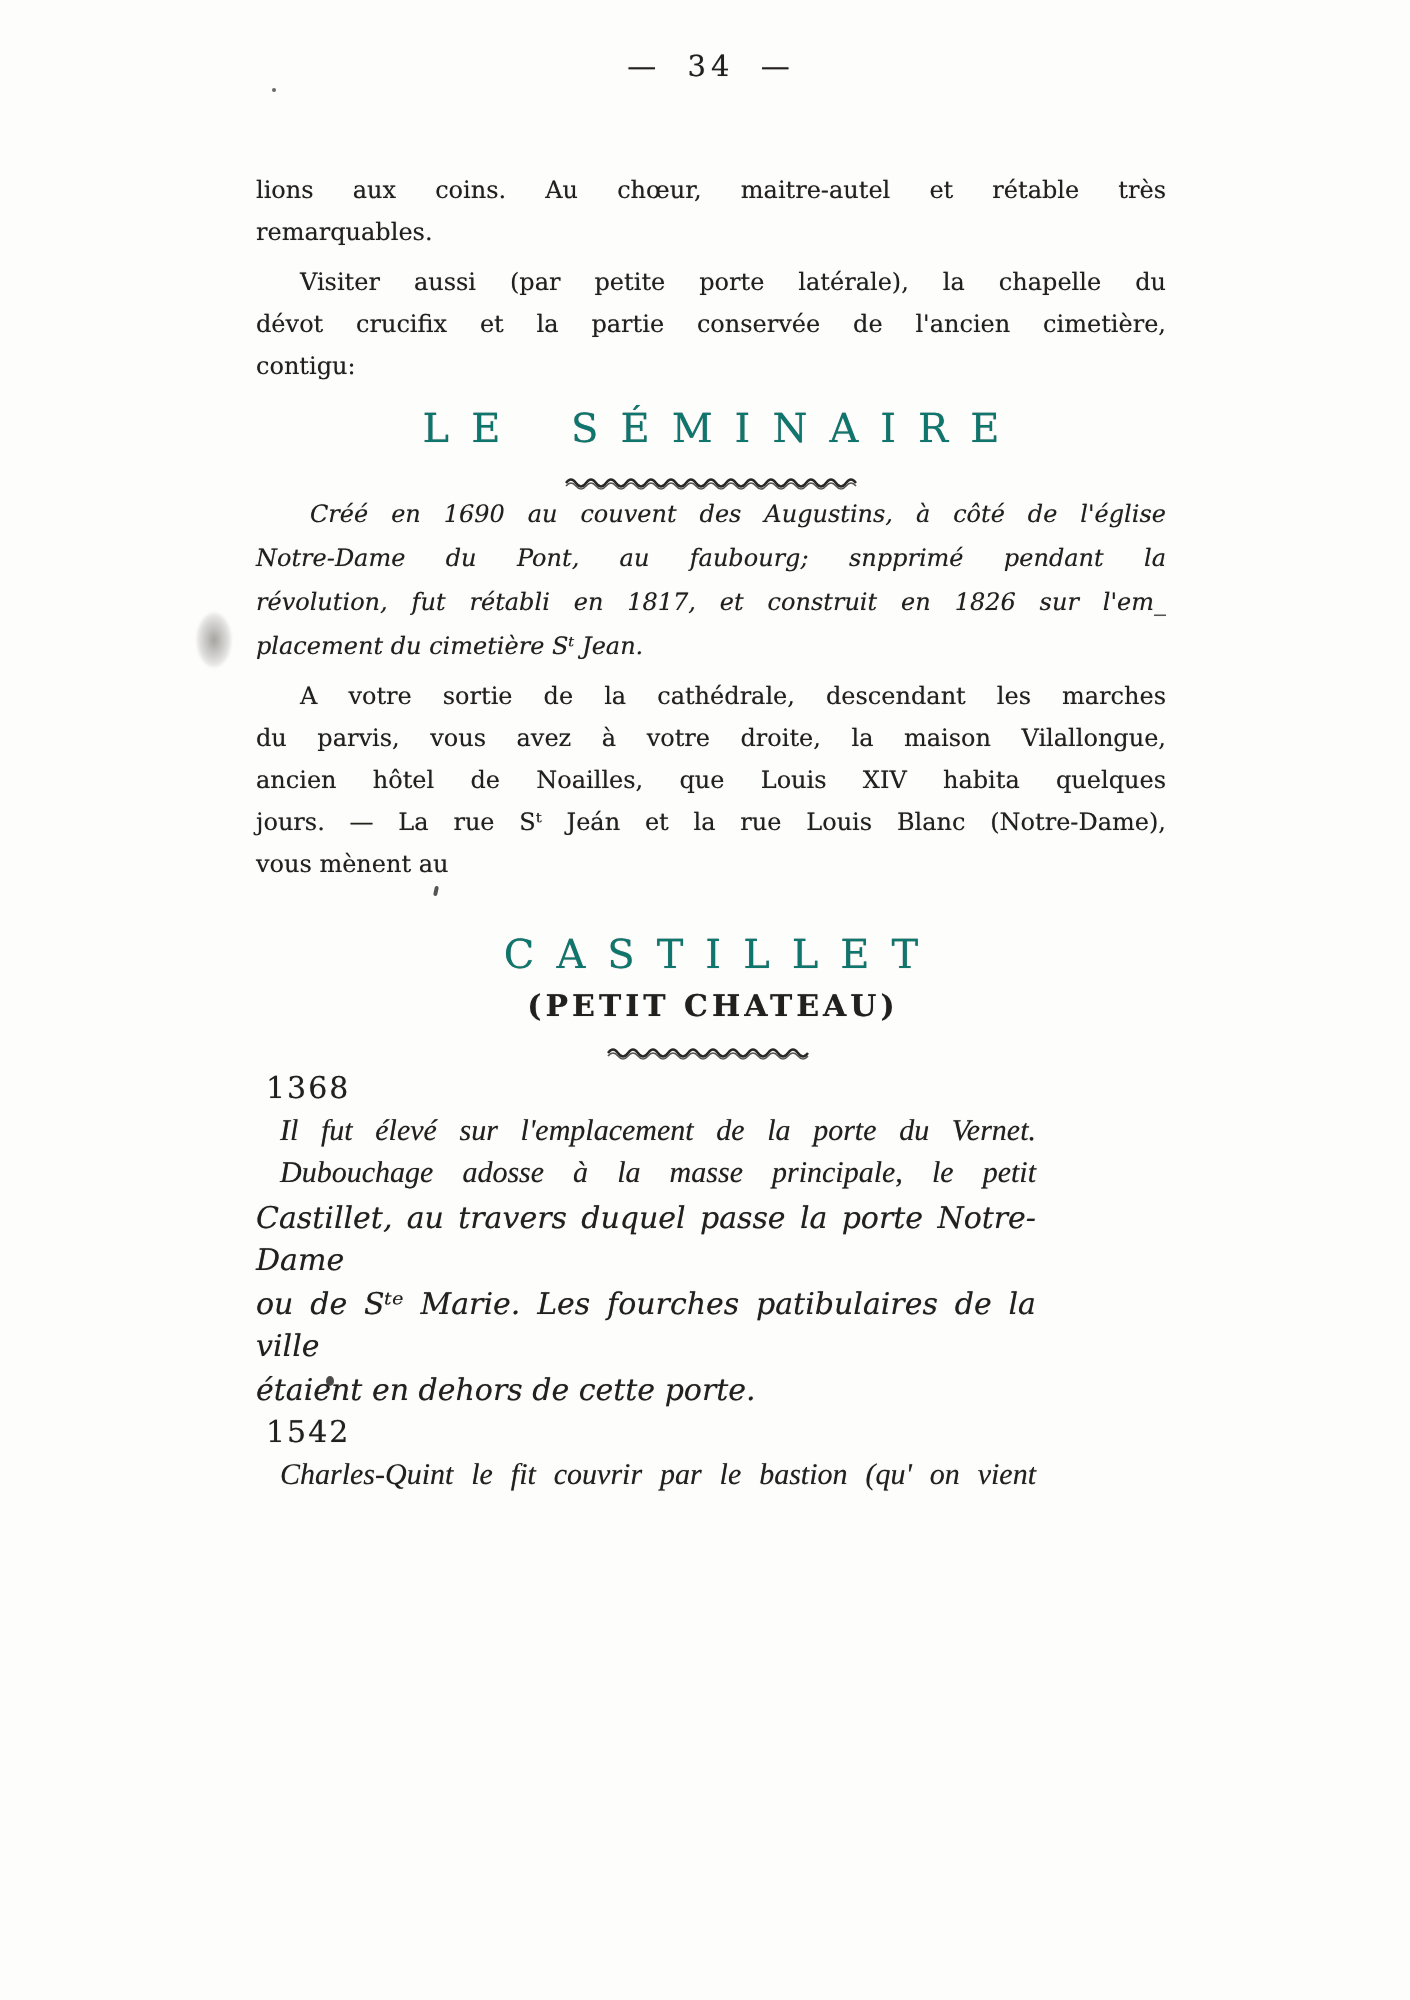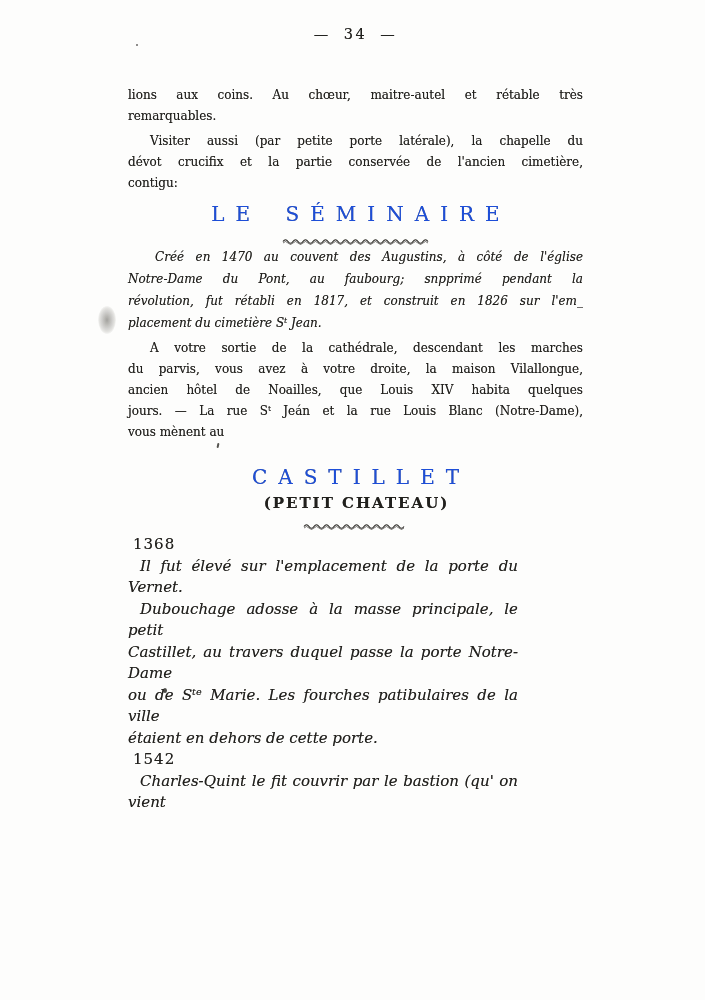--- a/index.html
+++ b/index.html
@@ -24,37 +24,37 @@
     word-spacing:6px;
   }
   .para{font-size:12px;line-height:21px;}
   .para .ln{text-align:justify;}
   .para .jl{text-align-last:justify;}
   .ind1{text-indent:22px;}
   .ind2{text-indent:27px;}
   .ital{font-style:italic;line-height:22px;}
   .h-major{
     text-align:center;font-size:20px;letter-spacing:11px;word-spacing:7px;
-    color:#1d4ed8;text-indent:11px;
+    color:#0f766e;text-indent:11px;
   }
   .h-sub{
     text-align:center;font-size:15px;font-weight:bold;letter-spacing:2px;
     text-indent:2px;
   }
   .rule-wrap{text-align:center;}
   .timeline{font-size:15px;line-height:21.5px;}
   .trow{display:flex;flex-direction:column;}
   .tyear{
     width:65px;padding-left:5px;box-sizing:border-box;
     font-size:15px;letter-spacing:1px;font-style:normal;
   }
   .ttext{width:390px;font-style:italic;}
   .ttext .ln{text-align:justify;}
   .ttext .jl{text-align-last:justify;}
-  .tind{text-indent:12px;}
+  .tind{text-indent:12px;font-family:Liberation Serif, serif;}
   
   .smudge{
     position:absolute;border-radius:50%;
     background:radial-gradient(ellipse at center,rgba(90,88,82,.55),rgba(120,118,110,.18) 60%,rgba(255,255,255,0) 75%);
     filter:blur(.6px);
   }
   .inkdot{position:absolute;background:#2c2a26;border-radius:50%;}
 </style>
 </head>
 <body>
@@ -78,21 +78,21 @@
     <div class="block h-major" style="top:202px">LE SÉMINAIRE</div>
 
     <div class="block rule-wrap" style="top:231px">
       <svg width="150" height="9" viewBox="0 0 150 9">
         <path d="M2 4.5 q2.5 -3.5 5 0 t5 0 t5 0 t5 0 t5 0 t5 0 t5 0 t5 0 t5 0 t5 0 t5 0 t5 0 t5 0 t5 0 t5 0 t5 0 t5 0 t5 0 t5 0 t5 0 t5 0 t5 0 t5 0 t5 0 t5 0 t5 0 t5 0 t5 0 t5 0" stroke="#2a2824" fill="none" stroke-width="1.2"></path>
         <path d="M2 6 q2.5 -3 5 0 t5 0 t5 0 t5 0 t5 0 t5 0 t5 0 t5 0 t5 0 t5 0 t5 0 t5 0 t5 0 t5 0 t5 0 t5 0 t5 0 t5 0 t5 0 t5 0 t5 0 t5 0 t5 0 t5 0 t5 0 t5 0 t5 0 t5 0 t5 0" stroke="#2a2824" fill="none" stroke-width=".8" opacity=".8"></path>
       </svg>
     </div>
 
     <div class="block para ital" style="top:246px">
-      <div class="ln jl ind2">Créé en 1470 au couvent des Augustins, à côté de l'église</div>
+      <div class="ln jl ind2">Créé en 1690 au couvent des Augustins, à côté de l'église</div>
       <div class="ln jl">Notre-Dame du Pont, au faubourg; snpprimé pendant la</div>
       <div class="ln jl">révolution, fut rétabli en 1817, et construit en 1826 sur l'em_</div>
       <div class="ln">placement du cimetière Sᵗ Jean.</div>
     </div>
 
     <div class="block para" style="top:338px">
       <div class="ln jl ind1">A votre sortie de la cathédrale, descendant les marches</div>
       <div class="ln jl">du parvis, vous avez à votre droite, la maison Vilallongue,</div>
       <div class="ln jl">ancien hôtel de Noailles, que Louis XIV habita quelques</div>
       <div class="ln jl">jours. — La rue Sᵗ Jeán et la rue Louis Blanc (Notre-Dame),</div>

